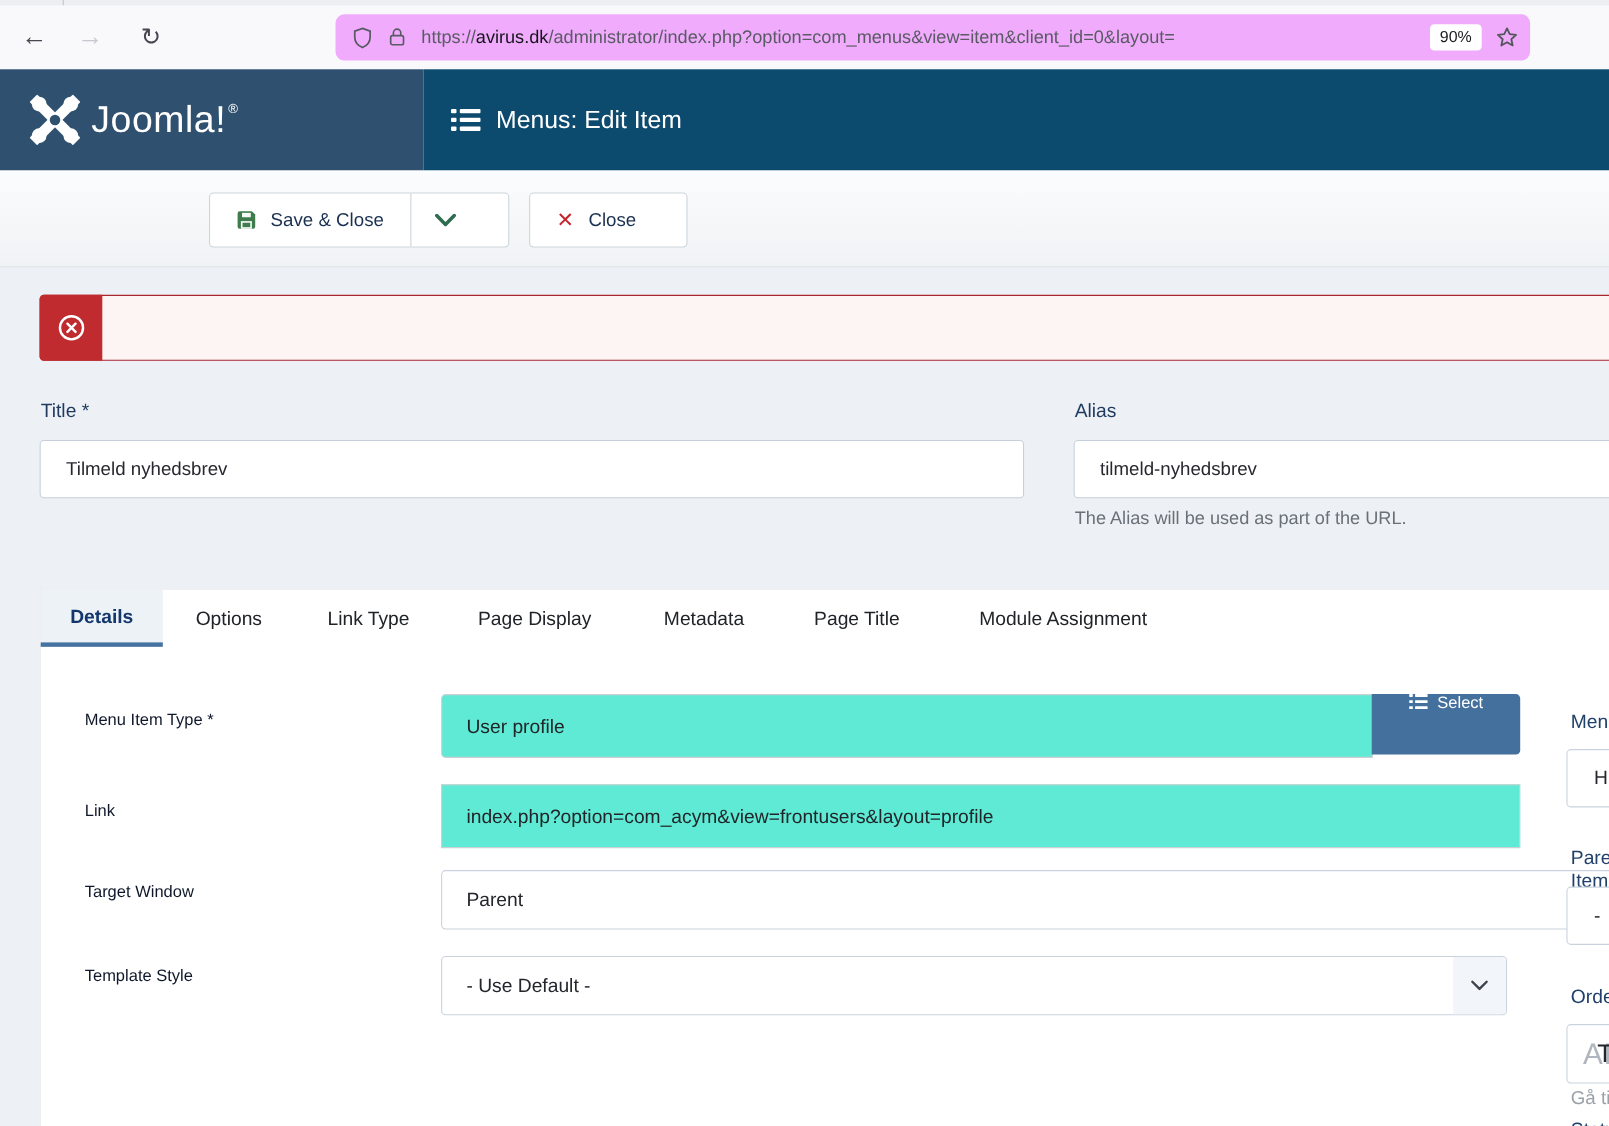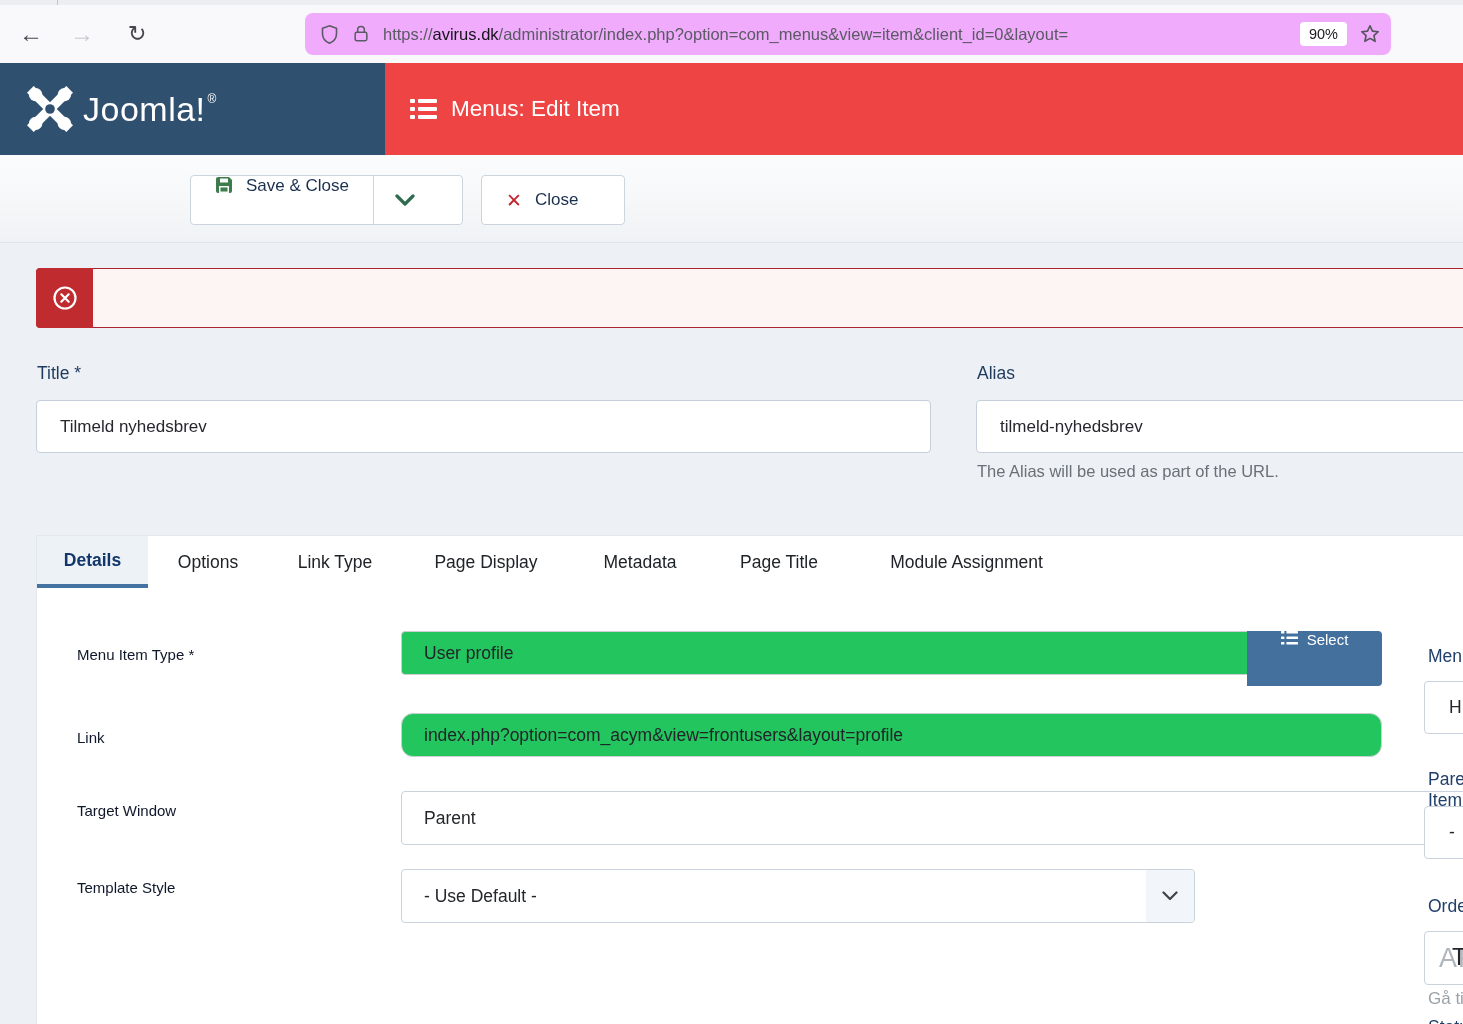--- a/index.html
+++ b/index.html
@@ -20,30 +20,30 @@
     -webkit-mask-image:linear-gradient(90deg,#000 86%,transparent 99%);mask-image:linear-gradient(90deg,#000 86%,transparent 99%);}
   .url-domain{color:#15141a;}
   .zoom-badge{flex:0 0 auto;background:#ffffff;border-radius:4px;padding:4px 9px;font-size:14.5px;color:#1b1b21;margin-right:12px;}
   .star-wrap{flex:0 0 auto;display:flex;align-items:center;}
 
   
   .jheader{position:absolute;left:0;top:63px;width:100%;height:92px;}
   .jbrand{position:absolute;left:0;top:0;width:385px;height:92px;background:#30506f;display:flex;align-items:center;padding-left:27px;box-sizing:border-box;}
   .jbrand-text{color:#fff;font-size:34px;font-weight:400;letter-spacing:.5px;margin-left:10px;}
   .jbrand-reg{color:#fff;font-size:12px;vertical-align:top;position:relative;top:2px;left:2px;}
-  .jtitle{position:absolute;left:385px;top:0;right:0;height:92px;background:#ef4444;display:flex;align-items:center;padding-left:25px;box-sizing:border-box;}
+  .jtitle{position:absolute;left:385px;top:0;right:0;height:92px;background:#0c4a6e;display:flex;align-items:center;padding-left:25px;box-sizing:border-box;}
   .jtitle-text{color:#fff;font-size:22.5px;font-weight:500;margin-left:14px;}
 
   
   .toolbar{position:absolute;left:0;top:155px;width:100%;height:88px;background:linear-gradient(#fbfcfd,#f0f3f5);border-bottom:1px solid #e1e5e9;box-sizing:border-box;}
   .tbtn{position:absolute;top:20px;height:50px;background:#fff;border:1px solid #ccd5dc;border-radius:4px;display:flex;align-items:center;font-size:17px;color:#1a3050;box-sizing:border-box;cursor:pointer;}
   .tbtn .lbl{margin-left:13px;}
   .btn-save{left:36px;width:139px;padding:0 22px;}
   .btn-saveclose{left:190px;width:273px;padding:0;}
-  .btn-saveclose .main{display:flex;padding:0 24px;height:100%;}
+  .btn-saveclose .main{display:flex;align-items:center;padding:0 24px;height:100%;}
   .btn-saveclose .caret{display:flex;align-items:center;justify-content:center;width:62px;height:100%;border-left:1px solid #ccd5dc;}
   .btn-close{left:481px;width:144px;padding:0 24px;}
   .x-glyph{color:#c5232d;font-size:19px;font-weight:700;}
 
   
   .alert{position:absolute;left:36px;top:268px;right:-2px;height:60px;background:#fdf5f4;border:1px solid #a9252f;border-radius:4px 0 0 4px;display:flex;align-items:stretch;box-sizing:border-box;}
   .alert-badge{width:57px;margin:-1px 0 -1px -1px;background:#c02b30;border-radius:4px 0 0 4px;display:flex;align-items:center;justify-content:center;}
   .alert-msg{display:flex;align-items:center;padding-left:18px;color:#c02b30;font-size:17.5px;}
 
   
@@ -55,34 +55,34 @@
   .in-alias{left:976px;top:400px;width:520px;}
   .alias-help{position:absolute;left:977px;top:462px;font-size:16.5px;color:#697077;}
 
   
   .card{position:absolute;left:36px;top:535px;width:1429px;bottom:0;background:#fff;border-top:1px solid #e4e8ec;border-left:1px solid #e4e8ec;box-sizing:border-box;}
   .tabs{position:absolute;left:0;top:0;height:52px;display:flex;}
   .tab{height:52px;display:flex;align-items:center;justify-content:center;font-size:17.5px;color:#202428;box-sizing:border-box;cursor:pointer;}
   .tab.active{background:#edf2f7;color:#13376b;font-weight:700;border-bottom:4px solid #4472a1;}
 
   .frm-label{position:absolute;font-size:15px;color:#0f172a;}
-  .ro-input{position:absolute;height:44px;background:#22c55e;border:1px solid #ccd0d4;display:flex;align-items:center;padding-left:22px;box-sizing:border-box;font-size:17.5px;color:#212529;}
+  .ro-input{position:absolute;height:58px;background:#5eead4;border:1px solid #ccd0d4;display:flex;align-items:center;padding-left:22px;box-sizing:border-box;font-size:17.5px;color:#212529;}
   .sel{position:absolute;height:54px;background:#fff;border:1px solid #c9d3dd;border-radius:4px;display:flex;align-items:center;padding-left:22px;box-sizing:border-box;font-size:17.5px;color:#24262b;cursor:pointer;}
   .sel .chev-zone{position:absolute;right:0;top:0;width:48px;height:100%;background:#f2f6fb;border-radius:0 4px 4px 0;display:flex;align-items:center;justify-content:center;}
 
   .lbl-mit{left:40px;top:110px;}
   .in-mit{left:364px;top:95px;width:847px;border-radius:4px 0 0 4px;}
   .btn-select{position:absolute;left:1210px;top:95px;width:135px;height:55px;background:#44709e;border-radius:0 4px 4px 0;display:flex;align-items:flex-start;justify-content:center;color:#ffffff;font-size:15px;cursor:pointer;}
   .btn-select .lbl{margin-left:9px;}
   .lbl-link{left:40px;top:193px;}
-  .in-link{left:364px;top:177px;width:981px;border-radius:12px;}
+  .in-link{left:364px;top:177px;width:981px;border-radius:0;}
   .lbl-tw{left:40px;top:266px;}
   .sel-tw{left:364px;top:255px;width:1123px;}
   .lbl-ts{left:40px;top:343px;}
-  .sel-ts{left:364px;top:333px;width:794px;}
+  .sel-ts{left:364px;top:333px;width:969px;}
 
   
   .sb-label{position:absolute;font-size:17.5px;color:#20406b;}
   .sb-sel{position:absolute;width:280px;height:53px;background:#fff;border:1px solid #c9d3dd;border-radius:4px;display:flex;align-items:center;padding-left:24px;box-sizing:border-box;font-size:17.5px;color:#24262b;}
   .lbl-menu{left:1391px;top:110px;}
   .sel-menu{left:1387px;top:145px;}
   .lbl-parent{left:1391px;top:233px;}
   .sel-parent{left:1387px;top:270px;}
   .lbl-order{left:1391px;top:360px;}
   .sel-order{left:1387px;top:395px;height:54px;padding-left:14px;position:absolute;}

